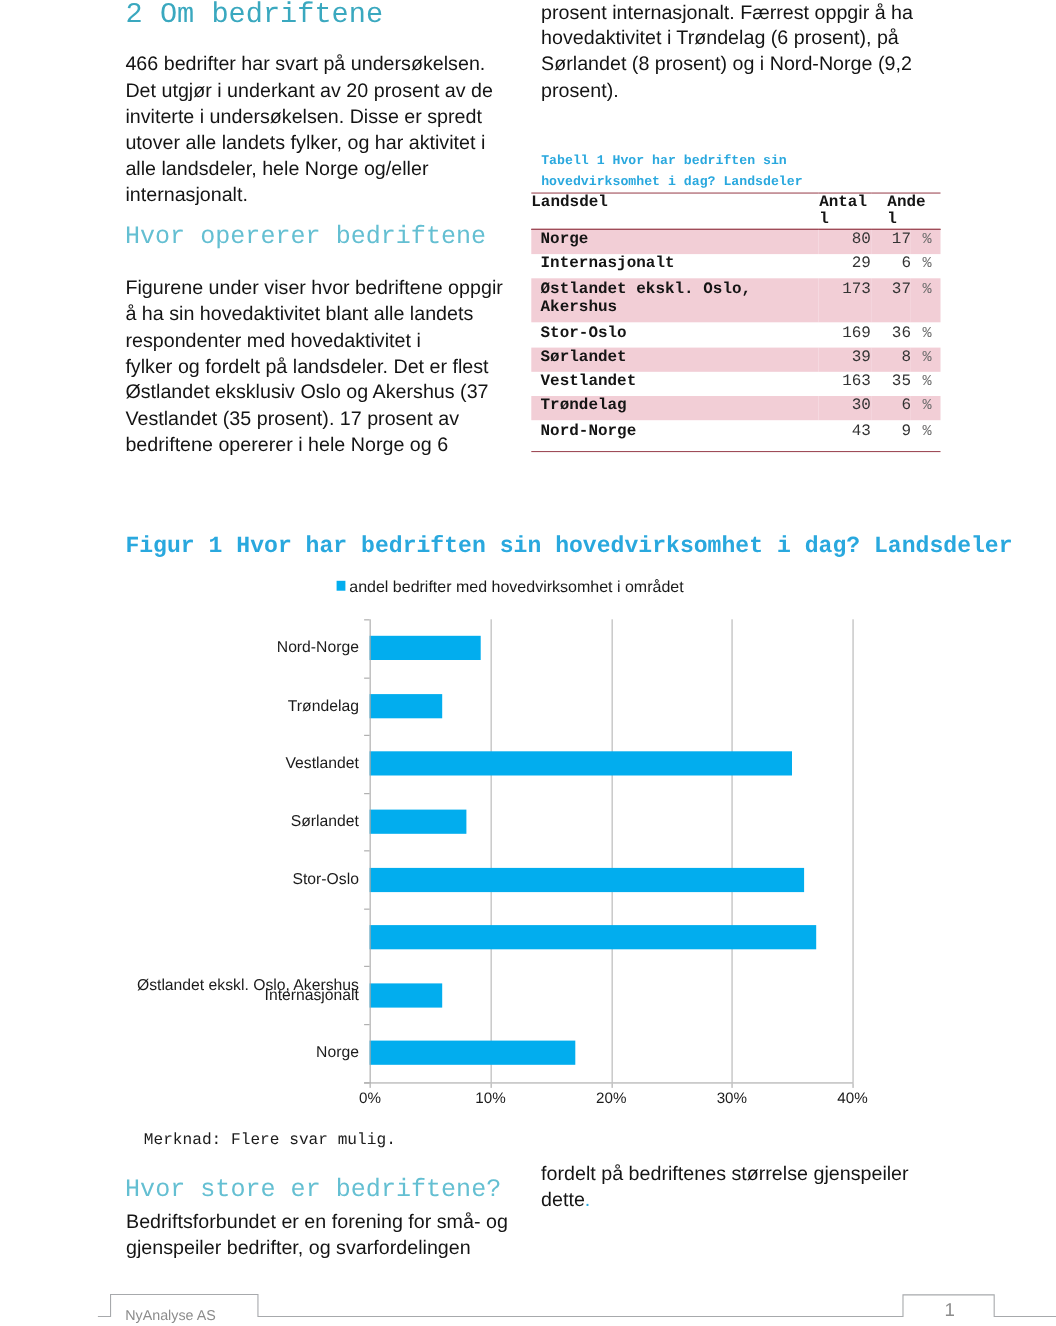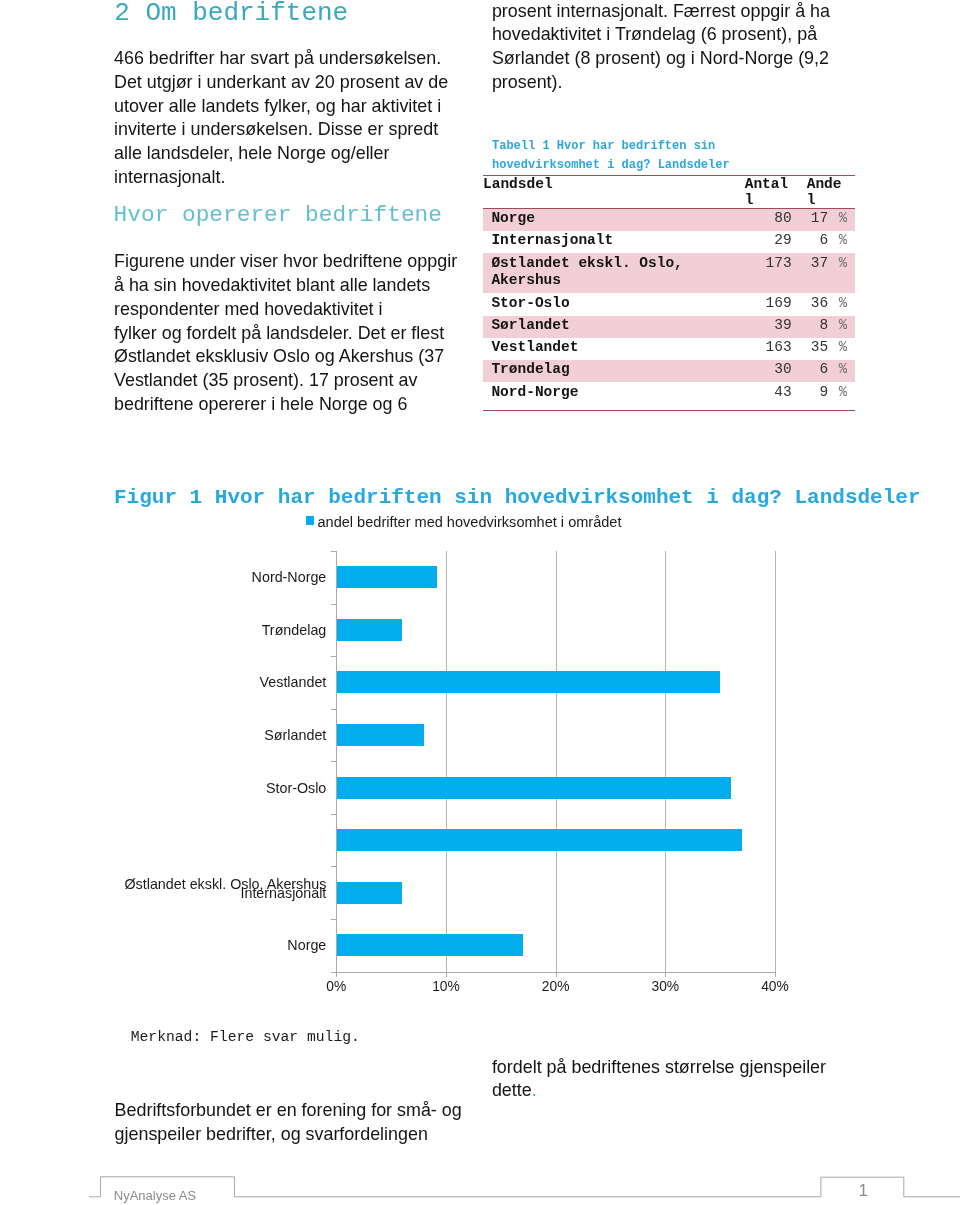--- a/index.html
+++ b/index.html
@@ -41,21 +41,21 @@
   .tbl tbody tr:last-child td{padding-bottom:9px;}
   .tbl tbody tr.alt{background:#f2ced6;}
   .tbl td.c1{font-weight:700;}
   .tbl td.num{text-align:right;font-weight:400;padding-left:0;padding-right:0;color:#333333;}
   .tbl td.pct{text-align:left;padding-left:10.5px;font-weight:400;font-size:13.8px;color:#6d6d6d;line-height:17.6px;}
   #tbl-bottom-rule{border-top:1.8px solid #9f4c58;height:0;width:371.7px;}
 
   
   #fig-caption{position:absolute;left:114px;top:488.7px;font-family:"Liberation Mono",monospace;
                font-size:21px;font-weight:700;color:#29a8de;white-space:nowrap;line-height:18px;}
-  #chart{position:absolute;left:114px;top:500px;width:720px;height:490px;}
+  #chart{position:absolute;left:114px;top:512px;width:720px;height:490px;}
   #legend{position:absolute;left:191.9px;top:15.4px;display:flex;align-items:flex-start;gap:0px;}
   #legend-swatch{width:8.5px;height:9.1px;background:#02adee;display:inline-block;margin-top:0.6px;margin-right:3.1px;}
   #legend-label{font-size:14.55px;color:#1b1b1b;font-family:"Liberation Sans",sans-serif;
                 white-space:nowrap;line-height:14.4px;}
   #fig-note{position:absolute;left:130.7px;top:1028.5px;font-family:"Liberation Mono",monospace;
             font-size:14.7px;color:#1b1b1b;line-height:16px;}
 
   
   #h-store{position:absolute;left:113.7px;top:1070.2px;}
   #p-bottom-left{position:absolute;left:114.6px;top:1098.9px;width:380px;}
@@ -83,22 +83,22 @@
 </head>
 <body>
 
 <div class="page">
 
   <div id="doc-title">2 Om bedriftene</div>
 
   <div id="p-intro" class="para">
     <div class="line">466 bedrifter har svart på undersøkelsen.</div>
     <div class="line">Det utgjør i underkant av 20 prosent av de</div>
+    <div class="line">inviterte i undersøkelsen. Disse er spredt</div>
     <div class="line">utover alle landets fylker, og har aktivitet i</div>
-    <div class="line">inviterte i undersøkelsen. Disse er spredt</div>
     <div class="line">alle landsdeler, hele Norge og/eller</div>
     <div class="line">internasjonalt.</div>
   </div>
 
   <div id="h-opererer" class="sub">Hvor opererer bedriftene</div>
 
   <div id="p-opererer" class="para">
     <div class="line">Figurene under viser hvor bedriftene oppgir</div>
     <div class="line">å ha sin hovedaktivitet blant alle landets</div>
     <div class="line">respondenter med hovedaktivitet i</div>
@@ -256,20 +256,21 @@
       <div class="bar" style="top: 118.844px; width: 65.805px;"></div>
       <div class="cat-label" style="top: 119.844px;">Trøndelag</div>
       <div class="bar" style="top: 66.2812px; width: 100.901px;"></div>
       <div class="cat-label" style="top: 67.2812px;">Nord-Norge</div>
       <div class="axis-y"></div>
       <div class="axis-x"></div>
     </div>
 
   <div id="fig-note">Merknad: Flere svar mulig.</div>
 
+  <div id="h-store" class="sub">Hvor store er bedriftene?</div>
   <div id="p-bottom-left" class="para">
     <div class="line">Bedriftsforbundet er en forening for små- og</div>
     <div class="line">gjenspeiler bedrifter, og svarfordelingen</div>
   </div>
   <div id="p-bottom-right" class="para">
     <div class="line">fordelt på bedriftenes størrelse gjenspeiler</div>
     <div class="line"><span>dette</span><span class="blue-dot">.</span></div>
   </div>
 
   <div id="footer">

